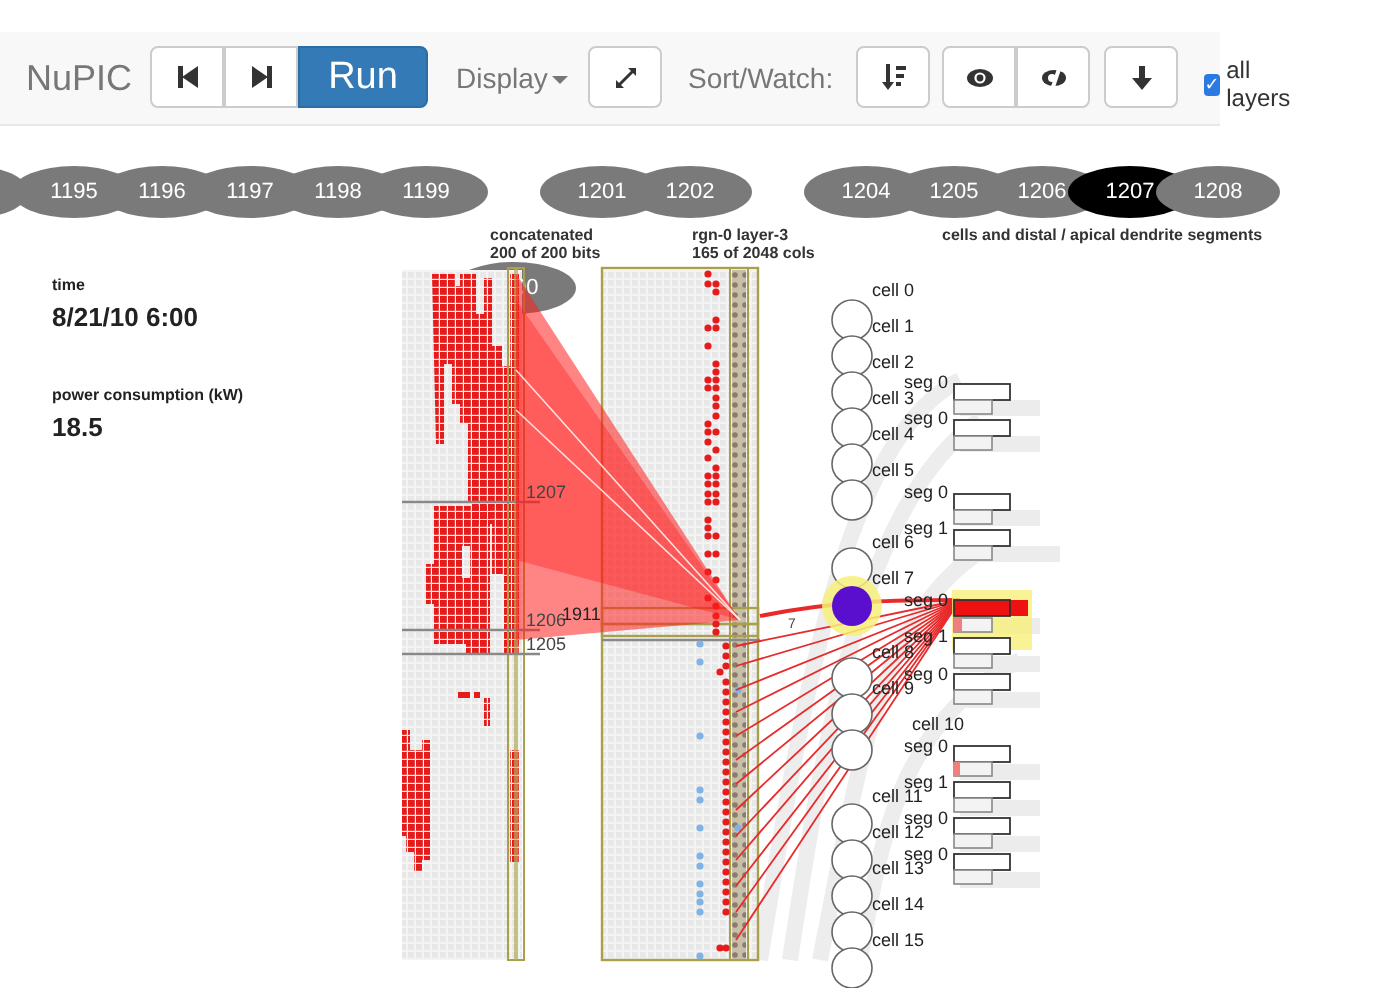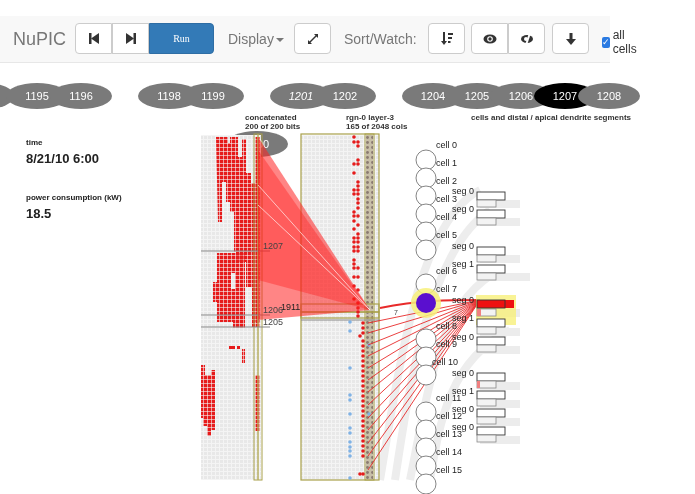--- a/index.html
+++ b/index.html
@@ -1,19 +1,19 @@
 <!DOCTYPE html>
 <html><head>
 <meta charset="utf-8">
 <style>
   html, body { margin:0; padding:0; background:#fff; }
   body { width:695px; height:494px; overflow:hidden; position:relative; font-family:"Liberation Sans", sans-serif; color:#333; }
   .navbar { position:absolute; left:0; top:16px; width:610px; height:46px; background:#f8f8f8; border-bottom:1px solid #e7e7e7; }
   .brand { position:absolute; left:13px; top:13px; font-size:18px; color:#777; }
-  .btn { position:absolute; top:7px; height:31px; border:1px solid #ccc; border-radius:4px; background:#fff; box-sizing:border-box; display:flex; align-items:center; justify-content:center; font-size:10px; color:#333;font-family:Liberation Serif, serif; }
+  .btn { position:absolute; top:7px; height:31px; border:1px solid #ccc; border-radius:4px; background:#fff; box-sizing:border-box; display:flex; align-items:center; justify-content:center; font-size:19px; color:#333; }
   .btn-group-l { border-top-right-radius:0; border-bottom-right-radius:0; }
   .btn-group-m { border-radius:0; }
   .btn-group-r { border-top-left-radius:0; border-bottom-left-radius:0; }
   .btn-primary { background:#337ab7; border-color:#2e6da4; color:#fff; }
   .navtext { position:absolute; top:15px; font-size:14px; color:#777; }
   .caret { display:inline-block; width:0; height:0; border-left:4px solid transparent; border-right:4px solid transparent; border-top:4px solid #777; vertical-align:middle; margin-left:2px; }
   .chk { position:absolute; left:602px; top:12px; display:flex; align-items:center; font-size:12px; color:#333; }
   .chk .box { width:11px; height:11px; background:#2a7ae2; border-radius:2px; color:#fff; font-size:9px; line-height:11px; text-align:center; margin-right:3px; }
   .timeline { position:absolute; left:0; top:83px; height:26px; width:695px; }
   .tick { position:absolute; top:0; width:62px; height:26px; border-radius:50%; background:#7a7a7a; color:#fff; font-size:11px; display:flex; align-items:center; justify-content:center; }
@@ -75,32 +75,33 @@
       </svg>
   </div>
   <div class="btn" style="left:552px;width:37px;">
     <svg width="10" height="12">
         <rect x="3.5" y="0" width="3" height="7" fill="#333"></rect>
         <polygon points="0,6 10,6 5,12" fill="#333"></polygon>
       </svg>
   </div>
   <label class="chk">
     <span class="box">✓</span>
-    <span>all cells</span>
+    <span>all layers</span>
   </label>
 </div>
 
 <div class="timeline">
   <div class="tick" style="left:-42px;width:56px;"></div>
   <div class="tick" style="left:6px;">1195</div>
   <div class="tick" style="left:50px;">1196</div>
+  <div class="tick" style="left:94px;">1197</div>
   <div class="tick" style="left:138px;">1198</div>
   <div class="tick" style="left:182px;">1199</div>
   <div class="tick" style="left:226px;margin-top:48px;">1200</div>
-  <div class="tick" style="left:270px;font-style:italic;">1201</div>
+  <div class="tick" style="left:270px;">1201</div>
   <div class="tick" style="left:314px;">1202</div>
   <div class="tick" style="left:402px;">1204</div>
   <div class="tick" style="left:446px;">1205</div>
   <div class="tick" style="left:490px;">1206</div>
   <div class="tick active" style="left:534px;">1207</div>
   <div class="tick" style="left:578px;">1208</div>
 </div>
 
 <div class="info-label" style="top:138px;">time</div>
 <div class="info-value" style="top:151px;">8/21/10 6:00</div>
@@ -362,21 +363,21 @@
 <div class="cell-lbl" style="left:436px;top:140px;">cell 0</div>
 <div class="cell-lbl" style="left:436px;top:158px;">cell 1</div>
 <div class="cell-lbl" style="left:436px;top:176px;">cell 2</div>
 <div class="cell-lbl" style="left:436px;top:194px;">cell 3</div>
 <div class="cell-lbl" style="left:436px;top:212px;">cell 4</div>
 <div class="cell-lbl" style="left:436px;top:230px;">cell 5</div>
 <div class="cell-lbl" style="left:436px;top:266px;">cell 6</div>
 <div class="cell-lbl" style="left:436px;top:284px;">cell 7</div>
 <div class="cell-lbl" style="left:436px;top:321px;">cell 8</div>
 <div class="cell-lbl" style="left:436px;top:339px;">cell 9</div>
-<div class="cell-lbl" style="left:432px;top:357px;">cell 10</div>
+<div class="cell-lbl" style="left:456px;top:357px;">cell 10</div>
 <div class="cell-lbl" style="left:436px;top:393px;">cell 11</div>
 <div class="cell-lbl" style="left:436px;top:411px;">cell 12</div>
 <div class="cell-lbl" style="left:436px;top:429px;">cell 13</div>
 <div class="cell-lbl" style="left:436px;top:447px;">cell 14</div>
 <div class="cell-lbl" style="left:436px;top:465px;">cell 15</div>
 
 <div class="seg-lbl" style="left:452px;top:186px;">seg 0</div>
 <div class="seg-lbl" style="left:452px;top:204px;">seg 0</div>
 <div class="seg-lbl" style="left:452px;top:241px;">seg 0</div>
 <div class="seg-lbl" style="left:452px;top:259px;">seg 1</div>

